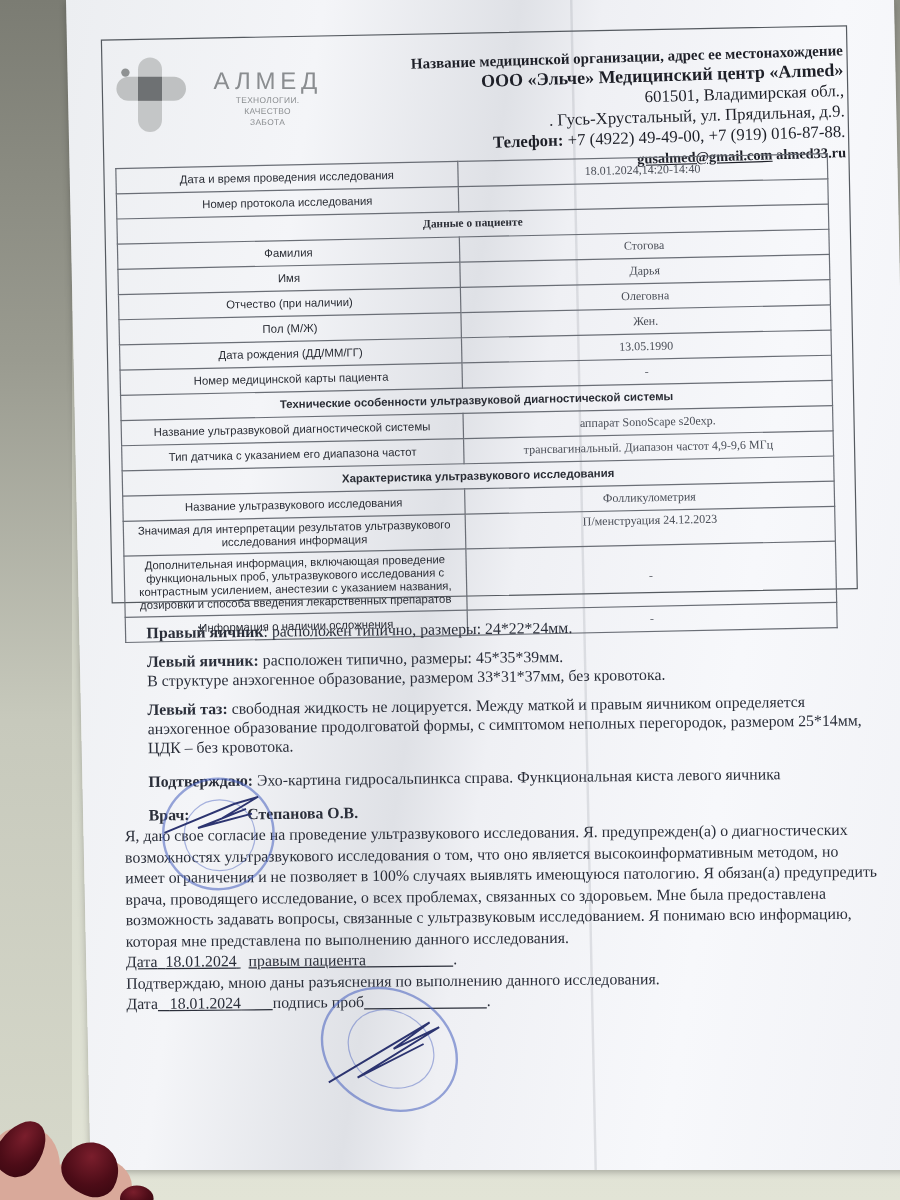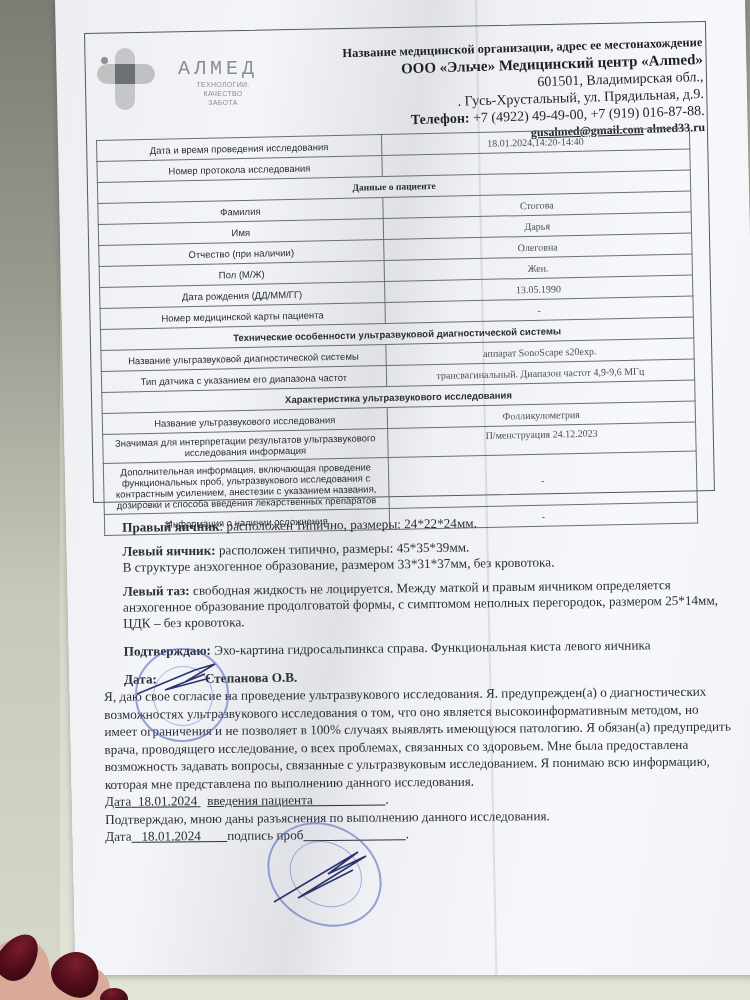--- a/index.html
+++ b/index.html
@@ -14,21 +14,21 @@
     box-shadow:0 2px 6px rgba(0,0,0,.25);}
   .fold{position:absolute;left:420px;top:0;width:2px;height:975px;background:rgba(150,155,165,.25);}
   .content{position:absolute;left:0;top:0;width:750px;height:1000px;}
   .frame{position:absolute;left:84px;top:33px;width:620px;height:468px;border:1px solid #555a60;transform:rotate(-1.1deg);transform-origin:top left;}
   .logo{position:absolute;left:97px;top:40px;width:70px;height:75px;}
   .logo .dot{position:absolute;left:4px;top:17px;width:7px;height:7px;border-radius:50%;background:#8f9293;}
   .logo .v{position:absolute;left:18px;top:8px;width:20px;height:62px;border-radius:10px;background:#c4c6c7;}
   .logo .h{position:absolute;left:0px;top:24px;width:58px;height:20px;border-radius:10px;background:#b6b8b9;opacity:.85;}
   .logo .c{position:absolute;left:18px;top:24px;width:20px;height:20px;background:#6e7173;}
   .brand{position:absolute;left:178px;top:57px;font-family:"Liberation Sans",sans-serif;color:#8a8d90;}
-  .brand .name{font-size:20px;letter-spacing:4px;font-family:Liberation Mono, monospace;}
+  .brand .name{font-size:20px;letter-spacing:4px;}
   .brand .tag{font-size:7px;letter-spacing:.3px;line-height:9px;text-align:center;width:90px;}
   .org{position:absolute;right:48px;top:34px;text-align:right;transform:rotate(-1.8deg);transform-origin:right top;line-height:17px;color:#1e2028;}
   .org .l1{font-size:12.5px;font-weight:bold;}
   .org .l2{font-size:15px;font-weight:bold;}
   .org .l3{font-size:14px;}
   .org .l5{font-size:14px;}
   .org .l5 b{font-weight:bold;}
   .org .l6{font-size:12px;font-weight:bold;}
   .org .l6 u{font-weight:bold;}
   table.form{position:absolute;left:96px;top:140px;width:594px;border-collapse:collapse;transform:rotate(-1.2deg);transform-origin:top left;font-family:"Liberation Sans",sans-serif;font-size:9.5px;color:#2a2d35;}
@@ -148,27 +148,27 @@
         </tr>
   </tbody>
     </table>
 
   <div class="body">
     <p style="padding-left:18px;"><b>Правый яичник</b><span>: расположен типично, размеры: 24*22*24мм.</span></p>
     <p style="padding-left:18px;margin-bottom:0;"><b>Левый яичник:</b><span> расположен типично, размеры: 45*35*39мм.</span></p>
     <p style="padding-left:18px;">В структуре анэхогенное образование, размером 33*31*37мм, без кровотока.</p>
     <p style="padding-left:18px;"><b>Левый таз:</b><span> свободная жидкость не лоцируется. Между маткой и правым яичником определяется анэхогенное образование продолговатой формы, с симптомом неполных перегородок, размером 25*14мм, ЦДК – без кровотока.</span></p>
     <p style="padding-left:18px;margin-top:12px;"><b>Подтверждаю:</b><span> Эхо-картина гидросальпинкса справа. Функциональная киста левого яичника</span></p>
-    <p style="padding-left:18px;margin-top:12px;"><b>Дата:</b><b style="margin-left:48px;">Степанова О.В.</b></p>
+    <p style="padding-left:18px;margin-top:12px;"><b>Врач:</b><b style="margin-left:48px;">Степанова О.В.</b></p>
   </div>
 
   <div class="consent">
     <div>Я, даю свое согласие на проведение ультразвукового исследования. Я. предупрежден(а) о диагностических возможностях ультразвукового исследования о том, что оно является высокоинформативным методом, но имеет ограничения и не позволяет  в 100% случаях выявлять имеющуюся патологию. Я обязан(а) предупредить врача, проводящего исследование, о всех проблемах, связанных со здоровьем. Мне была предоставлена возможность задавать вопросы, связанные с ультразвуковым исследованием. Я понимаю всю информацию, которая мне представлена по выполнению данного исследования.</div>
     <div>
-      <u><span>Дата</span>&nbsp;&nbsp;<span>18.01.2024</span>&nbsp;</u>&nbsp;&nbsp;<u><span>введения пациента</span>&nbsp;&nbsp;&nbsp;&nbsp;&nbsp;&nbsp;&nbsp;&nbsp;&nbsp;&nbsp;&nbsp;&nbsp;&nbsp;&nbsp;&nbsp;&nbsp;&nbsp;&nbsp;&nbsp;&nbsp;&nbsp;&nbsp;</u>.
+      <u><span>Дата</span>&nbsp;&nbsp;<span>18.01.2024</span>&nbsp;</u>&nbsp;&nbsp;<u><span>правым пациента</span>&nbsp;&nbsp;&nbsp;&nbsp;&nbsp;&nbsp;&nbsp;&nbsp;&nbsp;&nbsp;&nbsp;&nbsp;&nbsp;&nbsp;&nbsp;&nbsp;&nbsp;&nbsp;&nbsp;&nbsp;&nbsp;&nbsp;</u>.
     </div>
     <div>Подтверждаю, мною даны разъяснения по выполнению данного исследования.</div>
     <div>
       <span>Дата</span><u>&nbsp;&nbsp;&nbsp;<span>18.01.2024</span>&nbsp;&nbsp;&nbsp;&nbsp;&nbsp;&nbsp;&nbsp;&nbsp;</u><span>подпись проб</span><u>&nbsp;&nbsp;&nbsp;&nbsp;&nbsp;&nbsp;&nbsp;&nbsp;&nbsp;&nbsp;&nbsp;&nbsp;&nbsp;&nbsp;&nbsp;&nbsp;&nbsp;&nbsp;&nbsp;&nbsp;&nbsp;&nbsp;&nbsp;&nbsp;&nbsp;&nbsp;&nbsp;&nbsp;&nbsp;&nbsp;&nbsp;</u>.
     </div>
   </div>
 
   <div class="stamp" style="left:135px;top:648px;width:90px;height:90px;"></div>
   <svg class="sig" style="left:135px;top:660px;" width="90" height="40" viewBox="0 0 90 40">
     <path d="M2 34 L60 10 L80 4 L50 22 L70 14 L30 30 L75 18" fill="none" stroke="#2c3470" stroke-width="1.6"></path>

